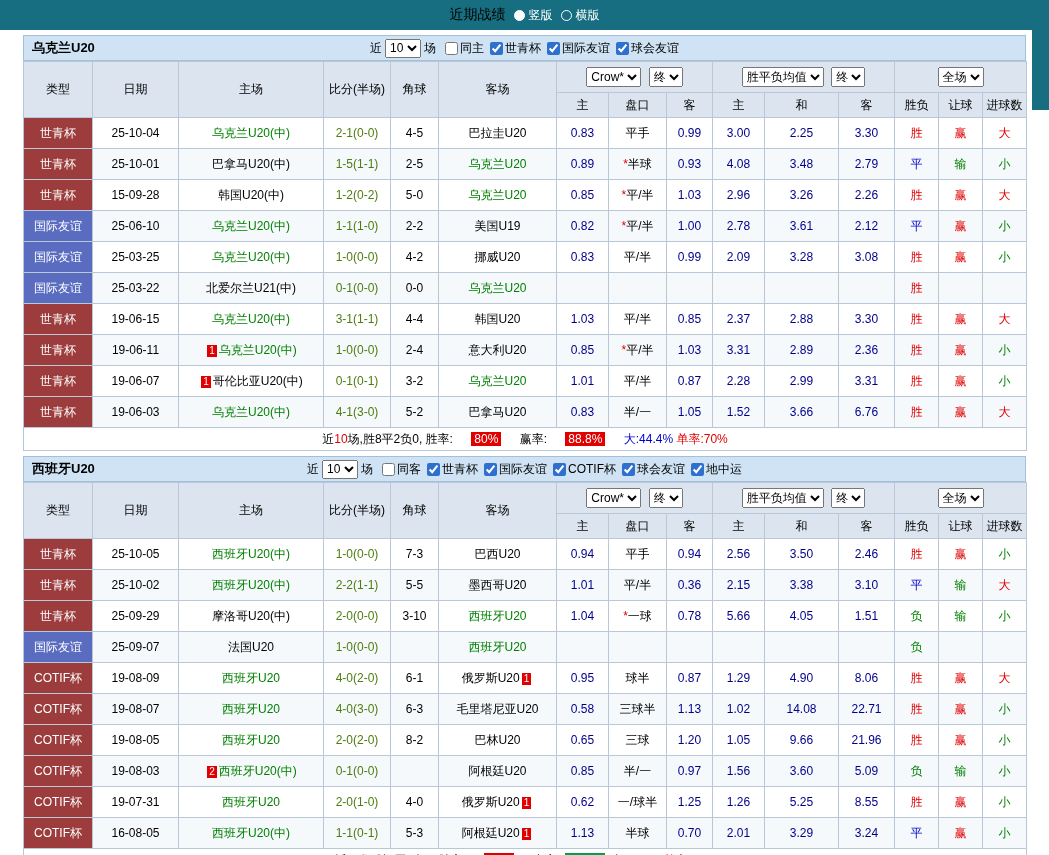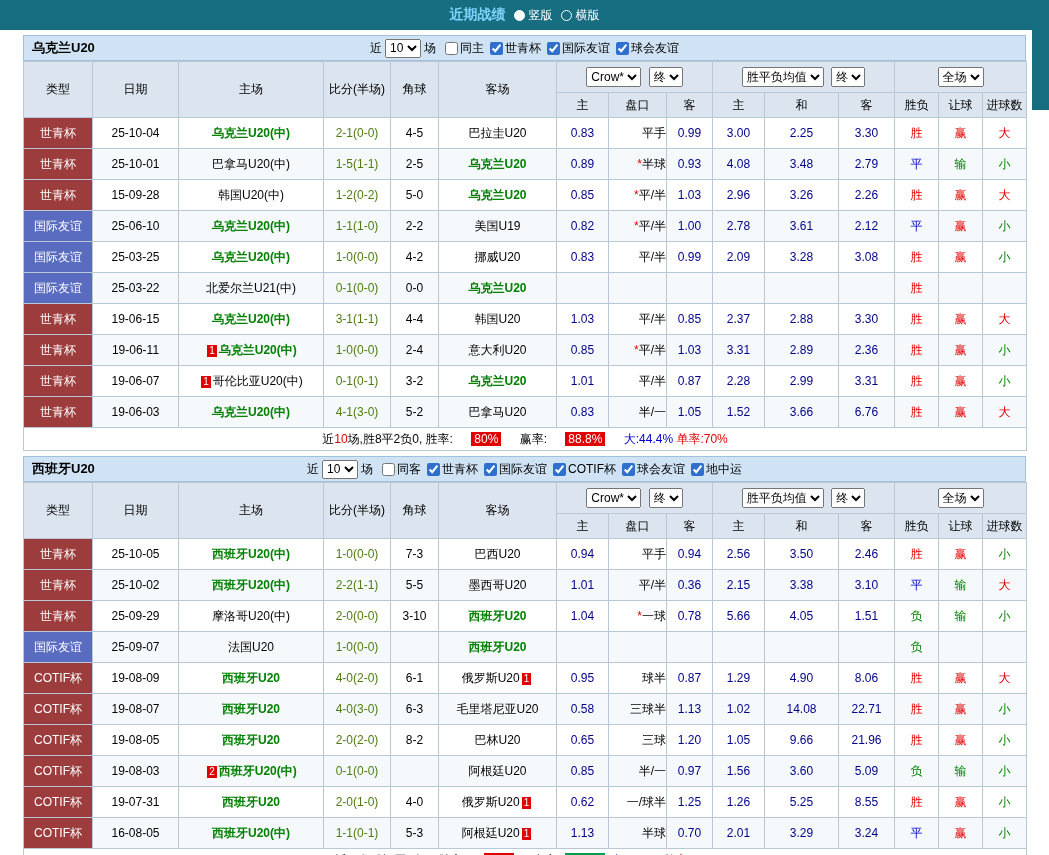--- a/index.html
+++ b/index.html
@@ -5,21 +5,21 @@
   html,body{margin:0;padding:0;}
   body{
     width:1049px;height:855px;overflow:hidden;background:#fff;
     font-family:"Liberation Sans","DejaVu Sans",sans-serif;font-size:12px;color:#000;
     position:relative;
   }
   
   .topbar{
     height:30px;background:#176e80;display:flex;align-items:center;justify-content:center;gap:8px;
   }
-  .topbar .title{color:#7dd3fc;font-weight:bold;font-size:14px;}
+  .topbar .title{color:#000000;font-weight:normal;font-size:14px;}
   .radio-opt{display:inline-flex;align-items:center;gap:4px;color:#fff;cursor:pointer;}
   .radio{width:9px;height:9px;border:1px solid #fff;border-radius:50%;display:inline-block;background:transparent;}
   .radio.checked{background:#fff;}
   .scroll-thumb{position:absolute;top:30px;right:0;width:17px;height:80px;background:#176e80;}
   
   .content{width:1003px;margin:2px 0 0 23px;}
   .sec-header{
     height:24px;background:#cfe3f4;border:1px solid #a3c0da;position:relative;
     display:flex;align-items:center;margin-top:5px;
   }
@@ -34,25 +34,25 @@
   th,td{border:1px solid #b9c7d6;text-align:center;padding:0;overflow:hidden;white-space:nowrap;}
   thead th{background:#dce5ef;font-weight:normal;}
   tr.ctrl-row th{height:30px;}
   tr.labels-row th{height:24px;}
   thead select{height:20px;font-size:12px;font-family:inherit;margin:0 2px;vertical-align:middle;}
   tbody td{height:30px;background:#fff;}
   tbody tr:nth-child(even) td{background:#f6f9fc;}
   tbody td.c-type{color:#fff;}
   td.c-type.cup{background:#9c3c3c !important;}
   td.c-type.fr{background:#5a6cc0 !important;}
-  .t-green{color:#008000;font-weight:bold;}
+  .t-green{color:#008000;}
   .t-plain{color:#000;}
   td.c-score{color:#4d7c0f;}
   td.c-odds{color:#00008b;}
-  td.c-hcap{color:#000;text-align:right;}
+  td.c-hcap{color:#000;}
   .star{color:#e10000;}
   .badge{background:#e10000;color:#fff;font-size:10px;line-height:12px;padding:0 2px;margin:0 2px;display:inline-block;}
   .r-red{color:#e10000;}
   .r-green{color:#008000;}
   .r-blue{color:#0000cc;}
   tfoot td{height:22px;background:#fff;font-size:12px;}
   .sum-plain{color:#000;}
   .sum-red{color:#e10000;}
   .sum-blue{color:#0000cc;margin-top:28px;}
   .sum-badge-red{background:#e10000;color:#fff;padding:0 3px;margin:0 15px;}

